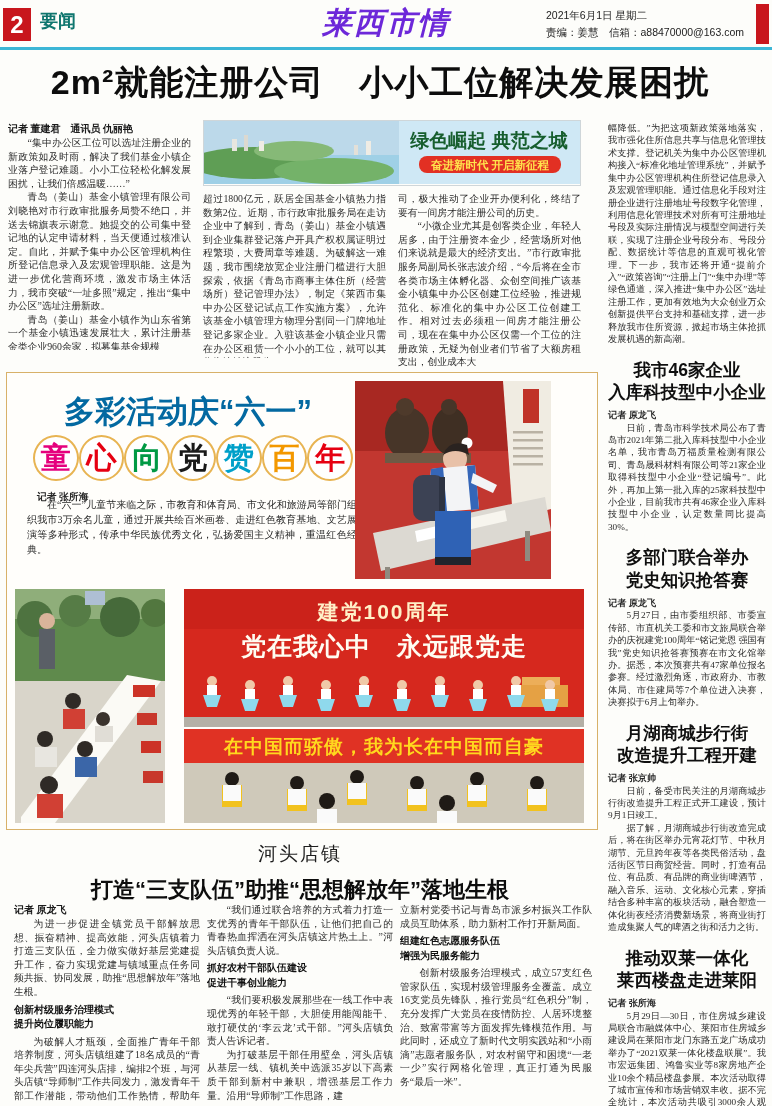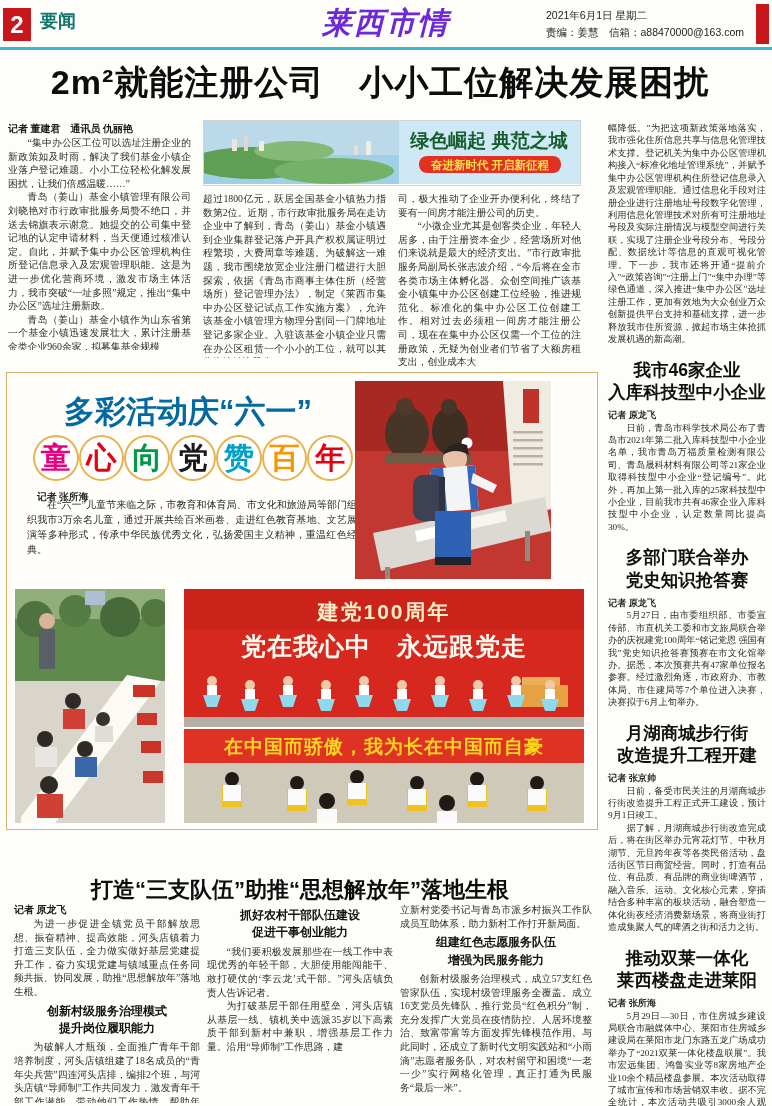--- a/index.html
+++ b/index.html
@@ -39,22 +39,22 @@
   .feat-body p{margin:0;text-indent:2em;}
   .photoA{position:absolute;left:348px;top:8px;width:196px;height:198px;}
   .photoB{position:absolute;left:8px;top:216px;width:150px;height:234px;}
   .photoC{position:absolute;left:154px;top:216px;width:400px;height:294px;margin-left:23px;}
   
   .kicker{position:absolute;left:0;top:841px;width:600px;text-align:center;font-size:19px;color:#1e1e1e;letter-spacing:2px;}
   .b-headline{position:absolute;left:0;top:862px;width:600px;text-align:center;
               font-family:"Liberation Sans","DejaVu Sans",sans-serif;font-weight:900;font-size:22px;color:#0d0d0d;margin-top:13px;}
   .b-col{position:absolute;top:903px;width:186px;height:200px;overflow:hidden;}
   #bcol1{left:14px;} #bcol2{left:207px;} #bcol3{left:400px;width:192px;}
-  .subhead{font-family:"Liberation Sans","DejaVu Sans",sans-serif;font-weight:bold;font-size:12px;
-           text-align:center;line-height:1.45;margin:4px 0 3px 0;color:#111;}
+  .subhead{font-family:"Liberation Sans","DejaVu Sans",sans-serif;font-weight:bold;font-size:10px;
+           line-height:1.45;margin:4px 0 3px 0;color:#111;}
   
   .sidebar{position:absolute;left:608px;top:122px;width:158px;}
   .sb-body{font-size:9.2px;line-height:1.35;text-align:justify;color:#2b2b2b;}
   .sb-body p{margin:0;text-indent:2em;}
   .sb-body p.noindent{text-indent:0;}
   .sb-article{margin-top:13px;}
   .sb-title{font-family:"Liberation Sans","DejaVu Sans",sans-serif;font-weight:900;font-size:17.5px;
             line-height:1.3;text-align:center;color:#0f0f0f;margin-bottom:5px;}
   .sb-byline{font-size:9.2px;font-weight:bold;margin:0 0 2px 0;}
   svg text{font-family:"Liberation Sans","DejaVu Sans",sans-serif;}
@@ -294,33 +294,35 @@
             </g>
           <g transform="translate(255,212)">
               <circle cx="8" cy="2" r="8" fill="#1f1a16"></circle>
               <rect x="-2" y="10" width="20" height="18" fill="#fafafa"></rect>
             </g>
         </g>
       </svg>
     </div>
   </div>
 
+  <div class="kicker">河头店镇</div>
   <div class="b-headline">打造“三支队伍”助推“思想解放年”落地生根</div>
 
   <div class="b-col bodytxt" id="bcol1">
     <p class="byline noindent">记者 原龙飞</p>
     <p>为进一步促进全镇党员干部解放思想、振奋精神、提高效能，河头店镇着力打造三支队伍，全力做实做好基层党建提升工作，奋力实现党建与镇域重点任务同频共振、协同发展，助推“思想解放年”落地生根。</p>
     <div class="subhead">
       <div>创新村级服务治理模式</div>
       <div>提升岗位履职能力</div>
     </div>
     <p>为破解人才瓶颈，全面推广青年干部培养制度，河头店镇组建了18名成员的“青年尖兵营”四连河头店排，编排2个班，与河头店镇“导师制”工作共同发力，激发青年干部工作潜能，带动他们工作热情，帮助年轻干部迅速上手，全方位打造一支素质过硬、业务精湛、</p>
   </div>
 
   <div class="b-col bodytxt" id="bcol2">
+    <p>“我们通过联合培养的方式着力打造一支优秀的青年干部队伍，让他们把自己的青春热血挥洒在河头店镇这片热土上。”河头店镇负责人说。</p>
     <div class="subhead">
       <div>抓好农村干部队伍建设</div>
       <div>促进干事创业能力</div>
     </div>
     <p>“我们要积极发展那些在一线工作中表现优秀的年轻干部，大胆使用能闯能干、敢打硬仗的‘李云龙’式干部。”河头店镇负责人告诉记者。</p>
     <p>为打破基层干部任用壁垒，河头店镇从基层一线、镇机关中选派35岁以下高素质干部到新村中兼职，增强基层工作力量。沿用“导师制”工作思路，建</p>
   </div>
 
   <div class="b-col bodytxt" id="bcol3">
     <p class="noindent">立新村党委书记与青岛市派乡村振兴工作队成员互助体系，助力新村工作打开新局面。</p>

